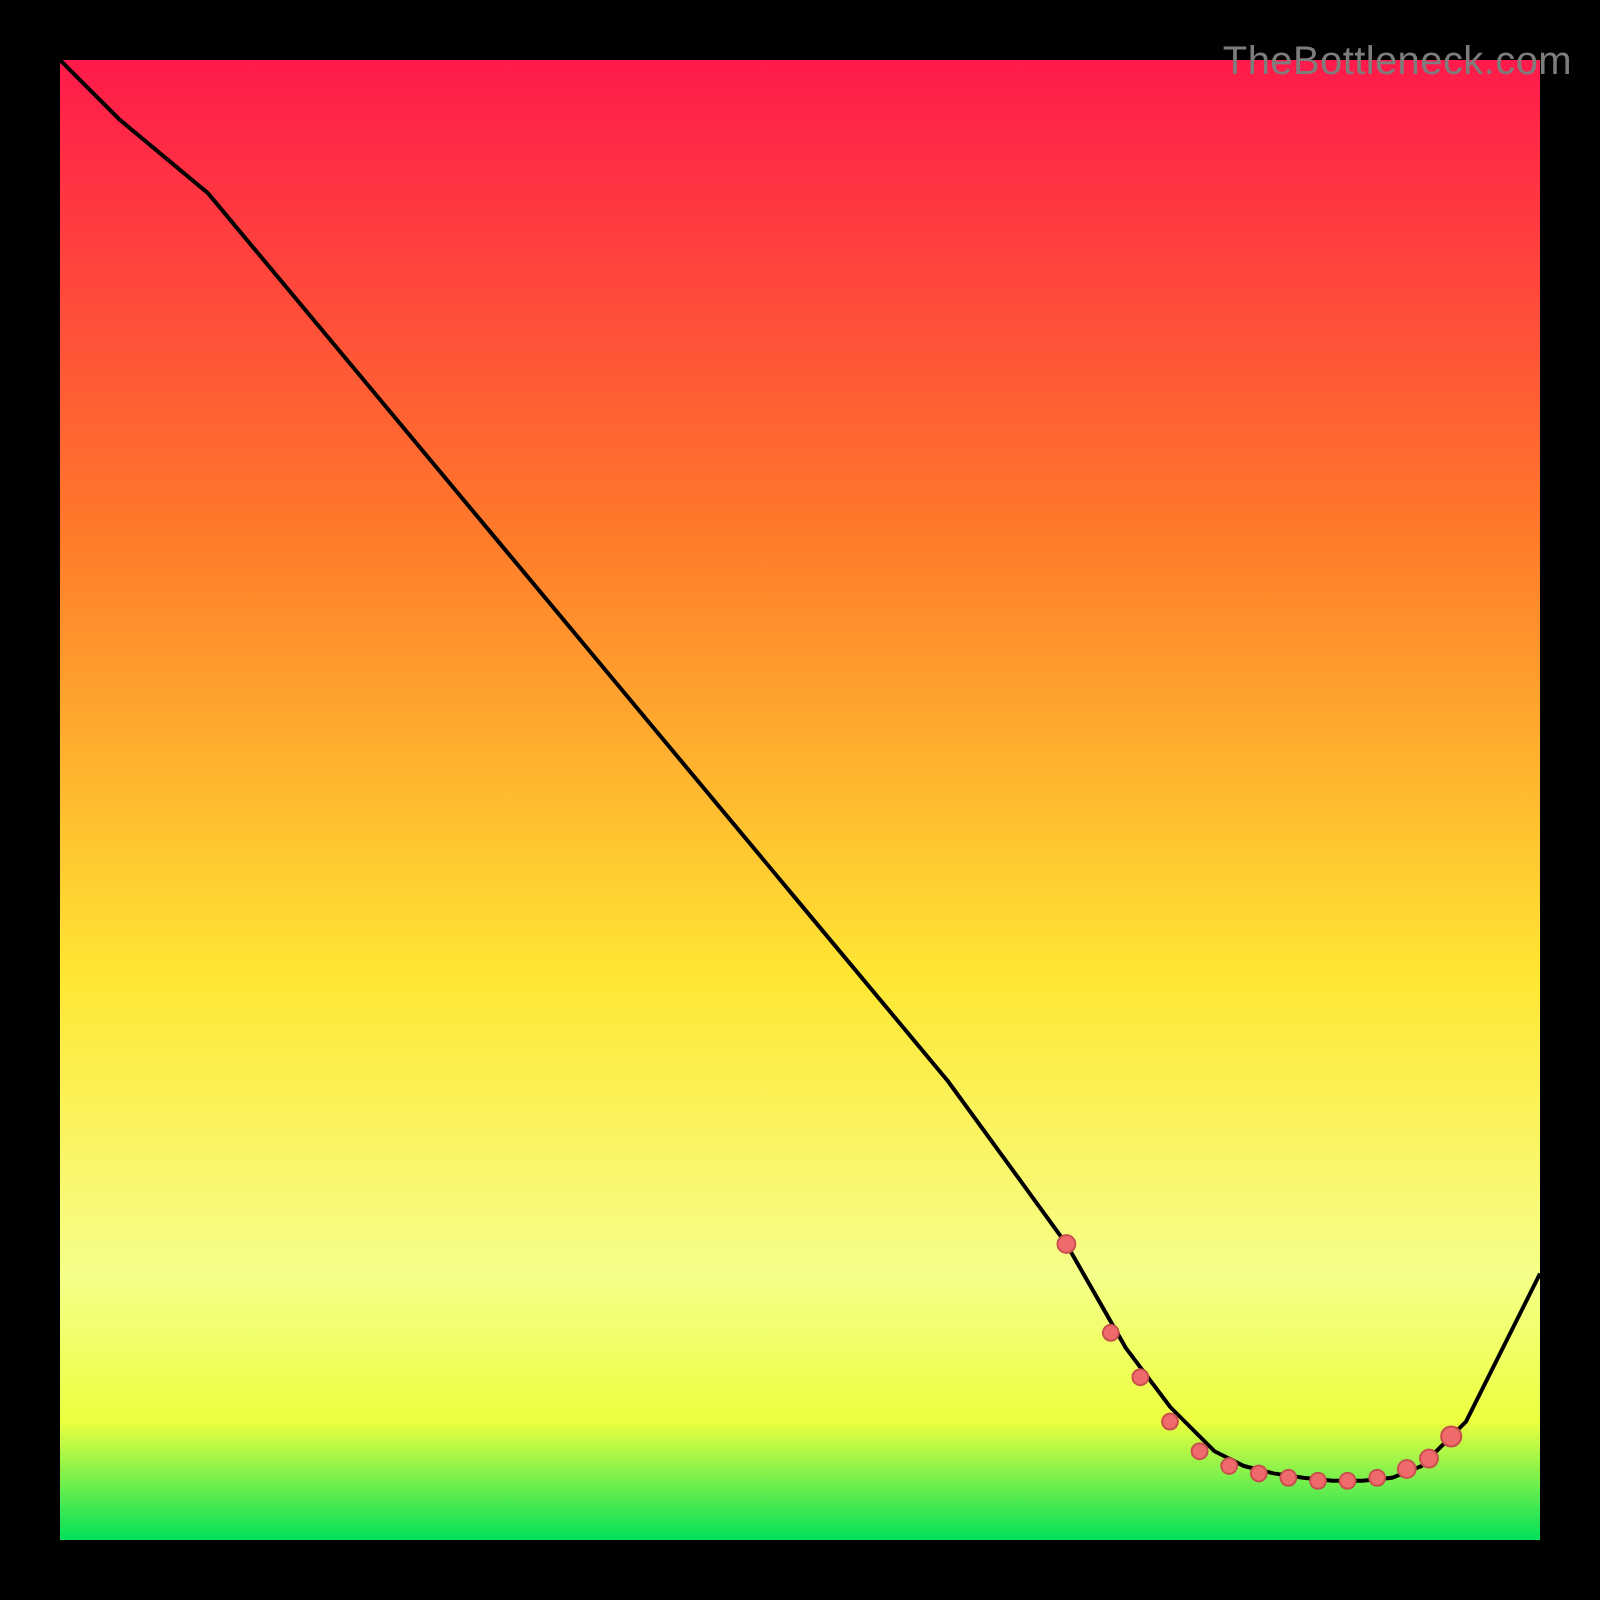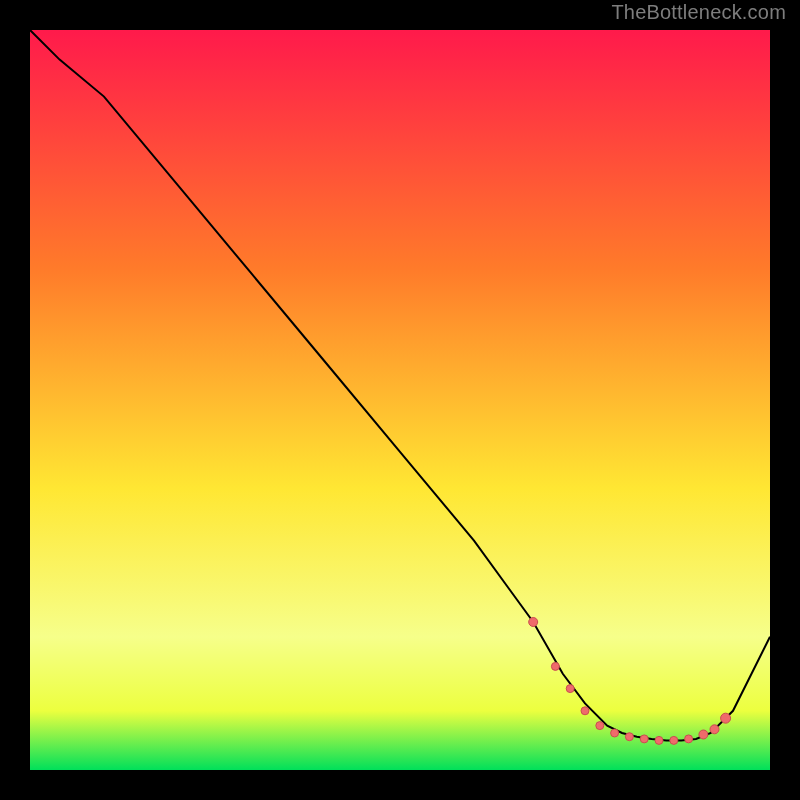--- a/index.html
+++ b/index.html
@@ -12,21 +12,21 @@
     font-family: Arial, Helvetica, sans-serif;
   }
   .stage {
     position: relative;
     width: 800px;
     height: 800px;
     background: #000;
   }
   .watermark {
     position: absolute;
-    top: 1px;
+    top: 20px;
     right: 14px;
     color: #7d7d7d;
     font-size: 20px;
     letter-spacing: 0.2px;
     font-weight: 500;
     z-index: 30;
   }
   .plot {
     position: absolute;
     left: 30px;

